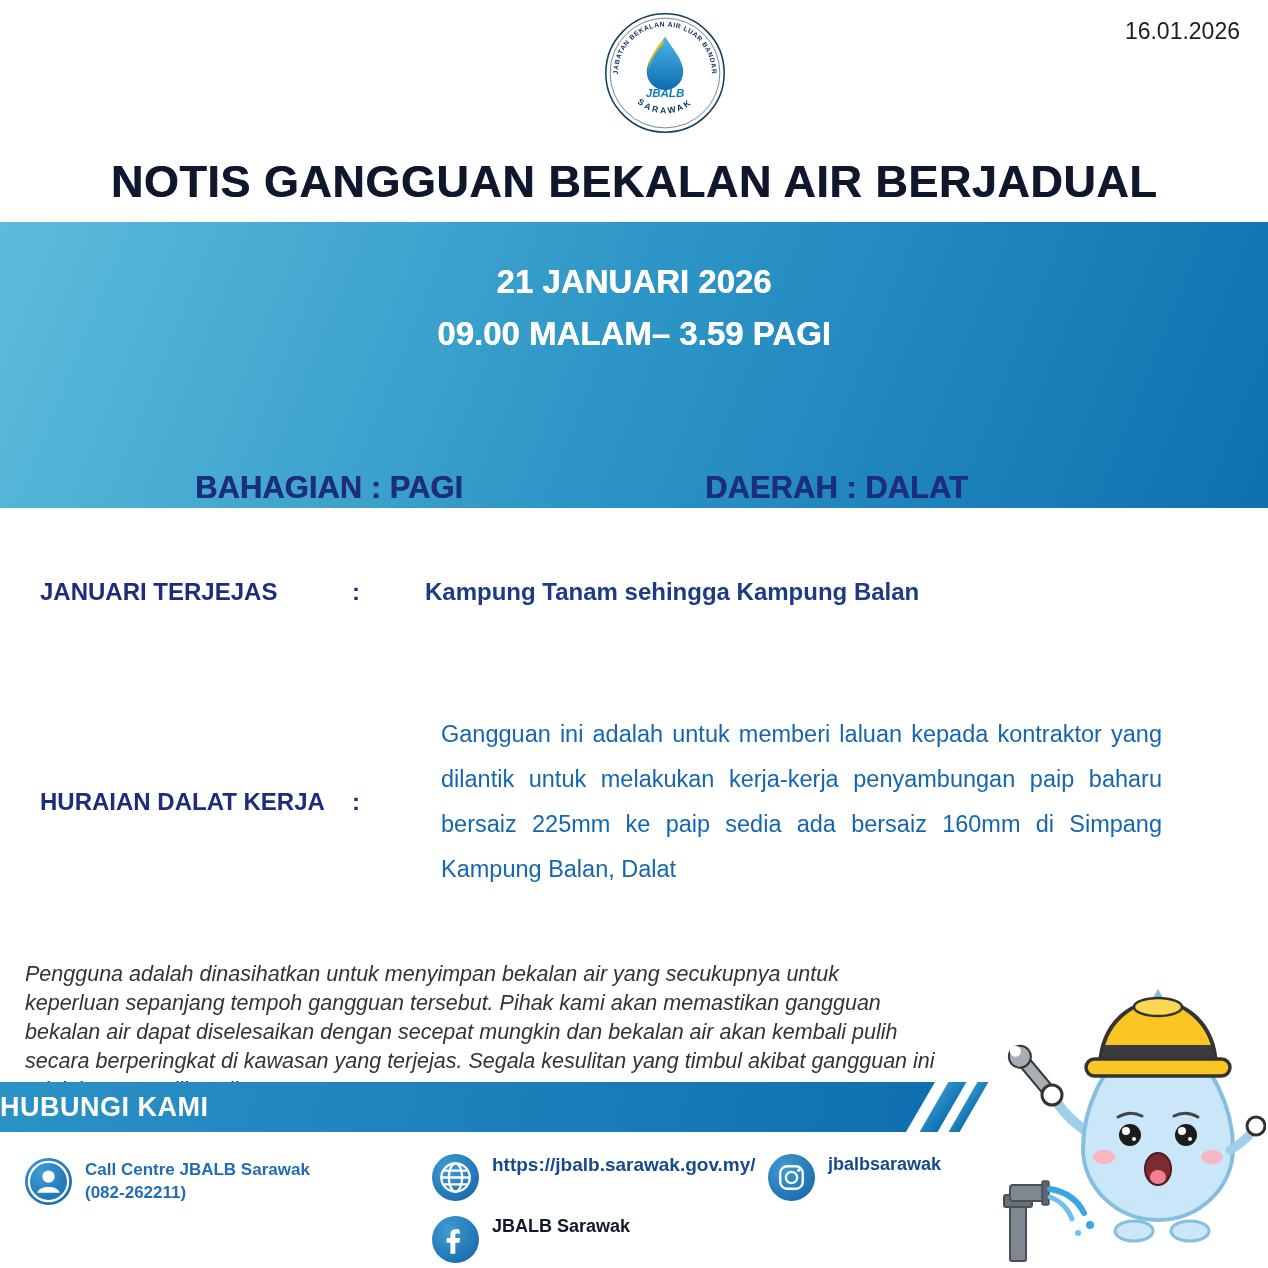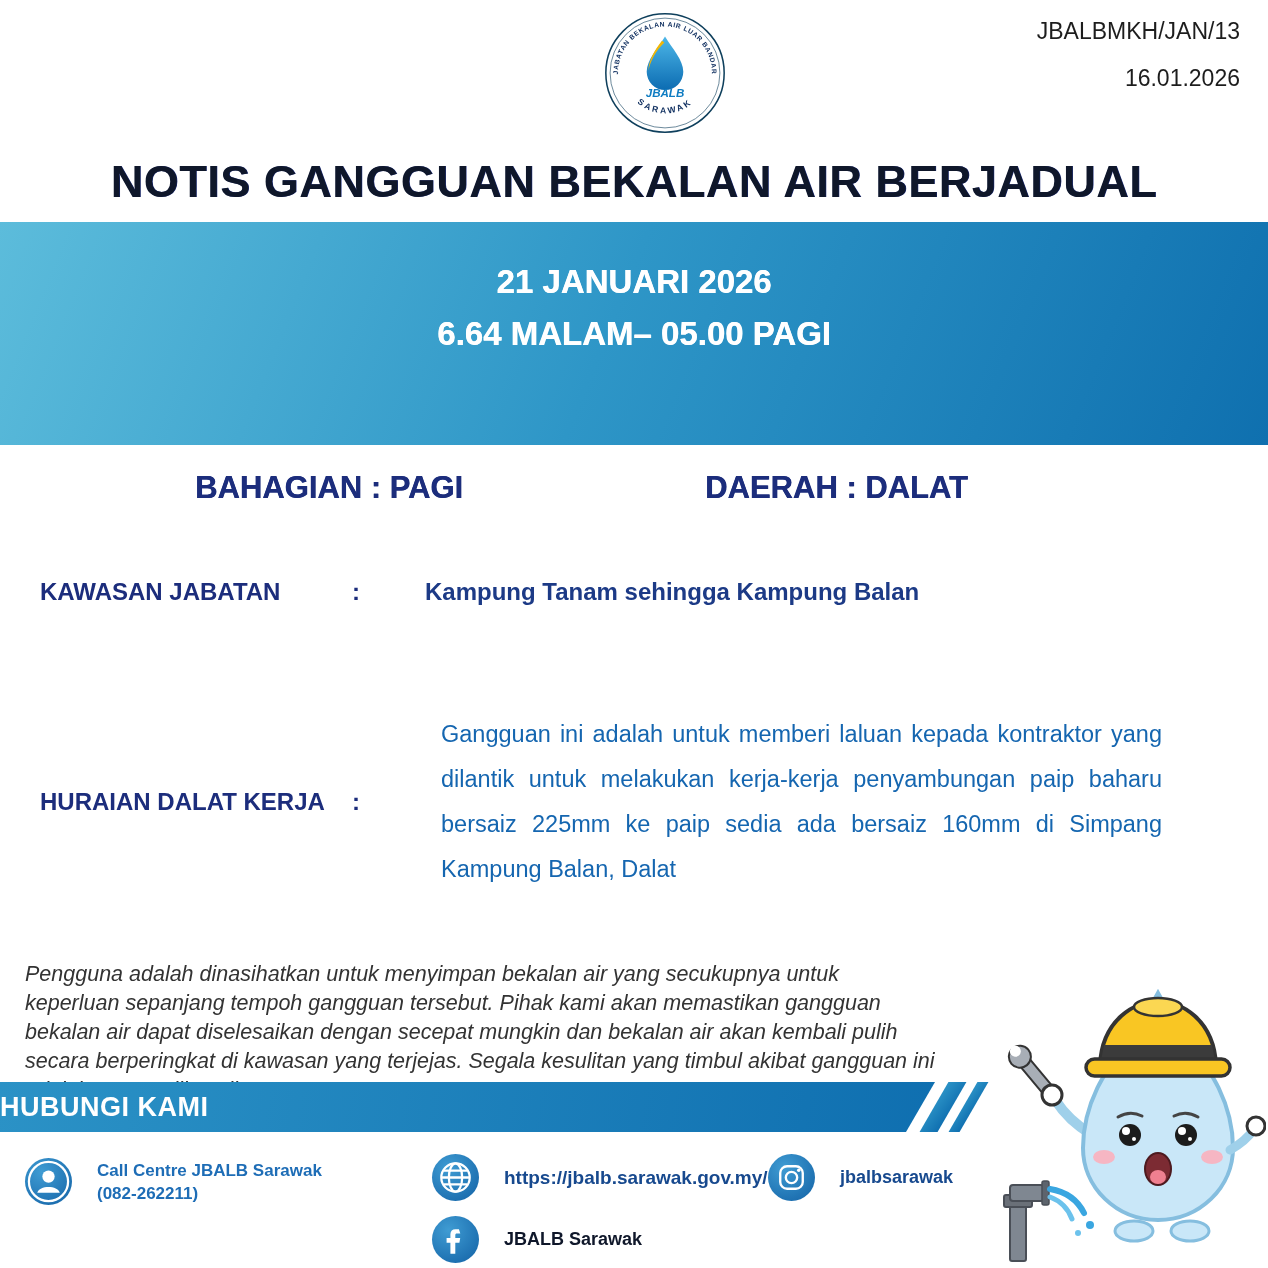--- a/index.html
+++ b/index.html
@@ -15,21 +15,21 @@
   
   .logo-wrap { position:absolute; top:12px; left:604px; width:122px; height:122px; }
   .logo-wrap svg { width:100%; height:100%; display:block; }
 
   
   .main-title { position:absolute; top:156px; left:0; width:100%; text-align:center;
     font-size:45px; font-weight:bold; color:#0f172a; letter-spacing:0.5px;
     text-shadow:0.5px 0 0 #1c2d7c; }
 
   
-  .banner { position:absolute; top:222px; left:0; width:1268px; height:223px;
+  .banner { position:absolute; top:222px; left:0; width:1268px; height:286px;
     background:linear-gradient(112deg,#5cbcdb 0%, #2e96c7 48%, #0f70af 100%);
     color:#ffffff; text-align:center; box-sizing:border-box; padding-top:34px; }
   .banner .b-line { font-size:33px; font-weight:bold; line-height:52px;
     text-shadow:0.4px 0 0 #ffffff; }
 
   
   .region-bahagian, .region-daerah { position:absolute; top:470px;
     font-size:31px; font-weight:bold; color:#1c2d7c; text-shadow:0.4px 0 0 #1c2d7c; }
   .region-bahagian { left:195px; }
   .region-daerah { left:705px; }
@@ -53,21 +53,21 @@
     background:linear-gradient(100deg,#2b92c6,#0f6fb0);
     clip-path:polygon(0 0, 935px 0, 906px 50px, 0 50px);
     color:#fff; font-size:27px; font-weight:bold; text-align:left; line-height:50px;
     letter-spacing:0.5px; }
   .stripe { position:absolute; top:0; height:50px;
     background:linear-gradient(100deg,#2b92c6,#0f6fb0); transform:skewX(-30deg); }
   .s1 { left:934px; width:18px; }
   .s2 { left:963px; width:11px; }
 
   
-  .contact-item { position:absolute; display:flex; align-items:center; gap:25px; }
+  .contact-item { position:absolute; display:flex; gap:13px; }
   .ci-call { left:25px; top:1158px; }
   .ci-web  { left:432px; top:1154px; }
   .ci-ig   { left:768px; top:1154px; }
   .ci-fb   { left:432px; top:1216px; }
   .ci-icon { width:47px; height:47px; border-radius:50%;
     background:radial-gradient(circle at 35% 30%, #3f9cd3, #1261a5);
     display:flex; align-items:center; justify-content:center; flex:0 0 47px; }
   .ci-icon svg { width:100%; height:100%; display:block; }
   .ci-text { font-weight:bold; }
   .ci-call .ci-text { font-size:17px; color:#1e6db6; line-height:23px; }
@@ -78,21 +78,20 @@
   
   .mascot { position:absolute; left:988px; top:945px; width:278px; height:323px; }
   .mascot svg { width:100%; height:100%; display:block; }
 </style>
 </head>
 <body>
 
 <div class="page">
 
   <div class="ref-block">
-    <div>JBALBMKH/JAN/13</div>
     <div>16.01.2026</div>
   </div>
 
   <div class="logo-wrap">
     <svg viewBox="0 0 200 200">
       <defs>
         <linearGradient id="dropGrad" x1="0" y1="0" x2="0" y2="1">
           <stop offset="0" stop-color="#4db7e8"></stop>
             <stop offset="1" stop-color="#0c6cb2"></stop>
         </linearGradient>
@@ -110,28 +109,28 @@
       <path d="M100 40 C 88 60, 70 78, 70 98 A 30 30 0 0 0 130 98 C 130 78, 112 60, 100 40 Z" fill="url(#dropGrad)"></path>
       <path d="M95 47 C 82 63, 73 80, 73 96 C 76 80, 86 62, 99 50 Z" fill="#f2b705"></path>
       <text x="100" y="140" text-anchor="middle" font-size="19" font-weight="bold" font-style="italic" fill="#0e7cc2">JBALB</text>
     </svg>
   </div>
 
   <div class="main-title">NOTIS GANGGUAN BEKALAN AIR BERJADUAL</div>
 
   <div class="banner">
     <div class="b-line">21 JANUARI 2026</div>
-    <div class="b-line">6.64 MALAM– 05.00 PAGI</div>
+    <div class="b-line">09.00 MALAM– 3.59 PAGI</div>
   </div>
 
   <div class="region-bahagian">BAHAGIAN : PAGI</div>
   <div class="region-daerah">DAERAH : DALAT</div>
 
   <div class="row-kawasan">
-    <div class="d-label">KAWASAN JABATAN</div>
+    <div class="d-label">JANUARI TERJEJAS</div>
     <div class="d-colon">:</div>
     <div class="d-value-kawasan">Kampung Tanam sehingga Kampung Balan</div>
   </div>
 
   <div class="row-huraian">
     <div class="d-label">HURAIAN DALAT KERJA</div>
     <div class="d-colon">:</div>
     <div class="d-value-huraian">Gangguan ini adalah untuk memberi laluan kepada kontraktor yang dilantik untuk melakukan kerja-kerja penyambungan paip baharu bersaiz 225mm ke paip sedia ada bersaiz 160mm di Simpang Kampung Balan, Dalat</div>
   </div>
 

